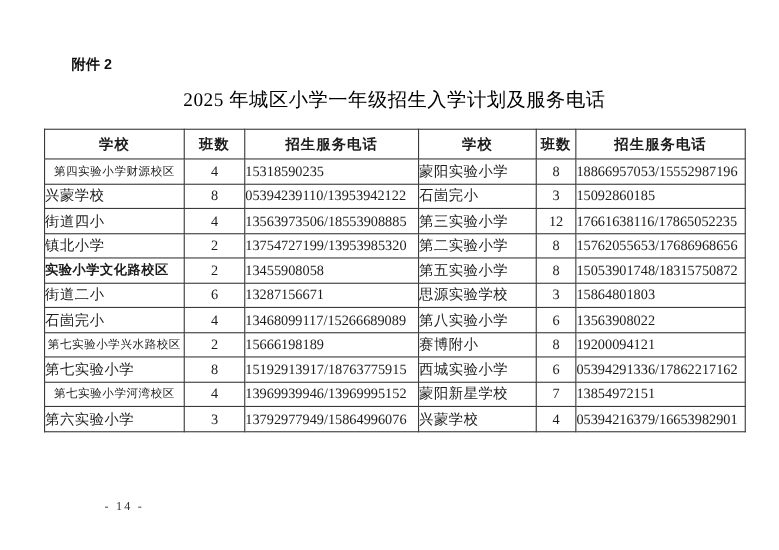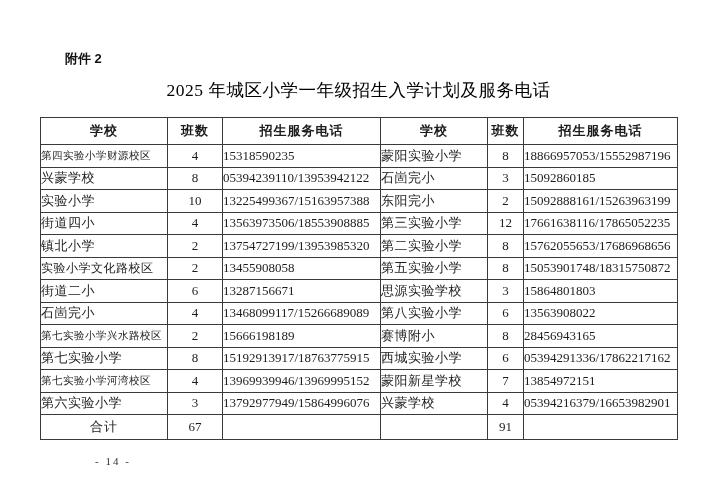--- a/index.html
+++ b/index.html
@@ -38,22 +38,22 @@
   table.main th{
     height:26px;
     font-weight:bold;
     text-align:center;
     font-size:13px;
     letter-spacing:1px;
   }
   table.main tr.data-row td{height:21.5px;}
   table.main tr.total-row td{height:24px;}
   td.school{text-align:left;padding-left:5px;letter-spacing:0.5px;}
-  td.school.md{font-size:12px;letter-spacing:0.5px;}
-  td.school.sm{font-size:10.5px;letter-spacing:0.5px;}
+  td.school.md{font-size:12px;letter-spacing:0.5px;font-weight:bold;}
+  td.school.sm{font-size:10.5px;letter-spacing:0.5px;text-align:center;}
   td.num{text-align:center;}
   td.phone{text-align:left;padding-left:6px;font-size:11px;}
   td.total-label{text-align:center;letter-spacing:1px;}
   .page-number{
     position:absolute;left:95px;top:455px;
     font-size:11px;color:#333;letter-spacing:2px;
   }
 </style>
 </head>
 <body>
@@ -91,28 +91,20 @@
   </tr>
   <tr class="data-row">
     <td class="school">兴蒙学校</td>
     <td class="num">8</td>
     <td class="phone">05394239110/13953942122</td>
     <td class="school">石崮完小</td>
     <td class="num">3</td>
     <td class="phone">15092860185</td>
   </tr>
   <tr class="data-row">
-    <td class="school">实验小学</td>
-    <td class="num">10</td>
-    <td class="phone">13225499367/15163957388</td>
-    <td class="school">东阳完小</td>
-    <td class="num">2</td>
-    <td class="phone">15092888161/15263963199</td>
-  </tr>
-  <tr class="data-row">
     <td class="school">街道四小</td>
     <td class="num">4</td>
     <td class="phone">13563973506/18553908885</td>
     <td class="school">第三实验小学</td>
     <td class="num">12</td>
     <td class="phone">17661638116/17865052235</td>
   </tr>
   <tr class="data-row">
     <td class="school">镇北小学</td>
     <td class="num">2</td>
@@ -144,21 +136,21 @@
     <td class="school">第八实验小学</td>
     <td class="num">6</td>
     <td class="phone">13563908022</td>
   </tr>
   <tr class="data-row">
     <td class="school sm">第七实验小学兴水路校区</td>
     <td class="num">2</td>
     <td class="phone">15666198189</td>
     <td class="school">赛博附小</td>
     <td class="num">8</td>
-    <td class="phone">28456943165</td>
+    <td class="phone">19200094121</td>
   </tr>
   <tr class="data-row">
     <td class="school">第七实验小学</td>
     <td class="num">8</td>
     <td class="phone">15192913917/18763775915</td>
     <td class="school">西城实验小学</td>
     <td class="num">6</td>
     <td class="phone">05394291336/17862217162</td>
   </tr>
   <tr class="data-row">
@@ -171,24 +163,16 @@
   </tr>
   <tr class="data-row">
     <td class="school">第六实验小学</td>
     <td class="num">3</td>
     <td class="phone">13792977949/15864996076</td>
     <td class="school">兴蒙学校</td>
     <td class="num">4</td>
     <td class="phone">05394216379/16653982901</td>
   </tr>
 
-  <tr class="total-row">
-    <td class="total-label">合计</td>
-    <td class="num">67</td>
-    <td class="phone"></td>
-    <td class="school"></td>
-    <td class="num">91</td>
-    <td class="phone"></td>
-  </tr>
 </tbody>
   </table>
 
 <div class="page-number">- 14 -</div>
 
 </body></html>

